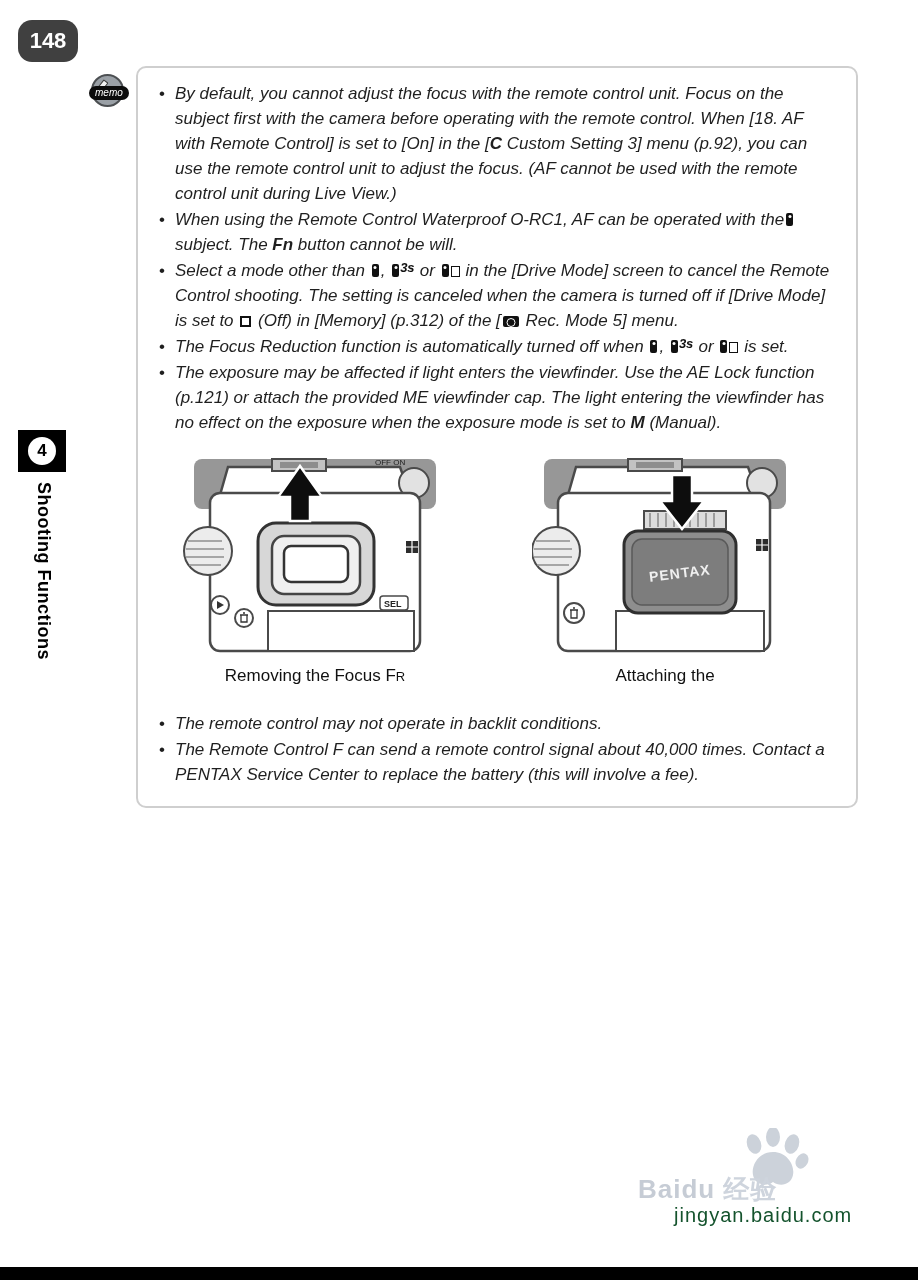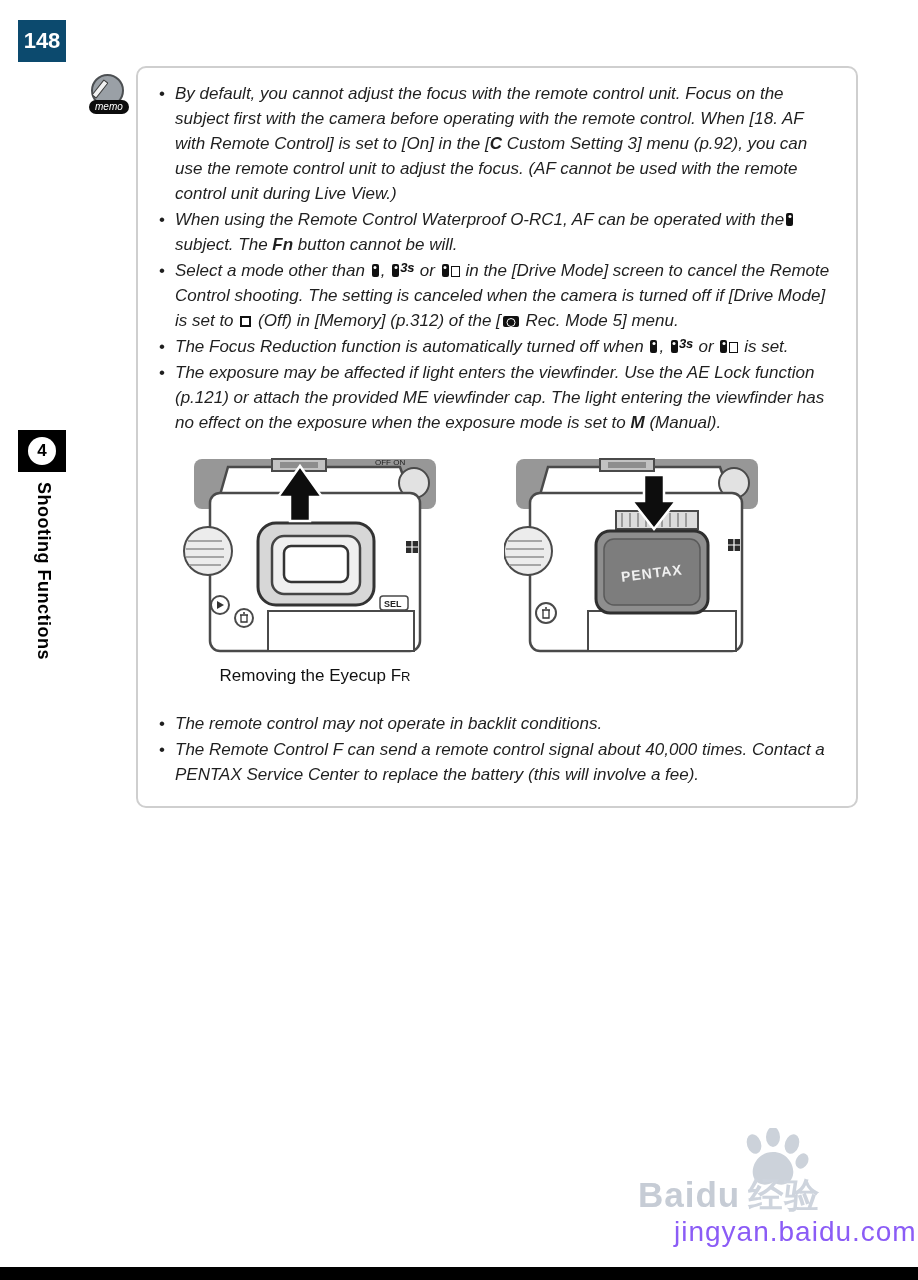--- a/index.html
+++ b/index.html
@@ -1,42 +1,42 @@
 <!DOCTYPE html>
 <html><head>
 <meta charset="utf-8">
 <style>
   * { margin:0; padding:0; box-sizing:border-box; }
   html,body { background:#ffffff; }
   body { font-family:"Liberation Sans","DejaVu Sans",sans-serif; color:#1f1f1f; }
   .page { position:relative; width:918px; height:1280px; background:#fff; overflow:hidden; }
 
   
-  .pagenum { position:absolute; left:18px; top:20px; width:48px; height:42px; background:#0c4a6e;
-             color:#fff; font-weight:bold; font-size:22px; display:flex; align-items:center; justify-content:center; }
+  .pagenum { position:absolute; left:18px; top:20px; width:60px; height:42px; background:#404040;
+             color:#fff; font-weight:bold; font-size:22px; display:flex; align-items:center; justify-content:center;border-radius:14px; }
 
   
   .chapter-badge { position:absolute; left:18px; top:430px; width:48px; height:42px; background:#000;
                    display:flex; align-items:center; justify-content:center; }
   .chapter-badge .circle { width:28px; height:28px; background:#fff; border-radius:50%;
                            display:flex; align-items:center; justify-content:center;
                            font-weight:bold; font-size:17px; color:#000; }
   .chapter-title { position:absolute; left:33px; top:482px; writing-mode:vertical-rl;
                    font-weight:bold; font-size:18px; color:#000; letter-spacing:0.5px; }
 
   
   .bottom-bar { position:absolute; left:0; bottom:0; width:100%; height:13px; background:#000; }
 
   
   .memo-badge { position:absolute; left:88px; top:74px; width:42px; height:42px; }
   .memo-circle { position:absolute; left:3px; top:0; width:33px; height:33px; border-radius:50%;
                  background:#9aa0a6; border:2px solid #4c4f52; }
   .memo-pencil { position:absolute; left:9px; top:5px; width:6px; height:20px; background:#f2f2f2;
                  border:1.5px solid #3c3c3c; transform:rotate(38deg); border-radius:1px; }
-  .memo-label { position:absolute; left:1px; bottom:2px; background:#0c0c0c; color:#fff;
+  .memo-label { position:absolute; left:1px; bottom:16px; background:#0c0c0c; color:#fff;
                 font-size:10px; font-style:italic; padding:1px 6px 2px; border-radius:8px; }
 
   
   .memo-box { position:absolute; left:136px; top:66px; width:722px; border:2px solid #cfcfcf;
               border-radius:10px; padding:13px 22px 18px 16px; background:#fff; }
 
   .bullet { display:flex; font-size:17px; line-height:25px; margin-bottom:1px; }
   .bullet .dot { flex:none; width:21px; text-align:left; padding-left:5px; }
   .bullet .btext { flex:1;font-style:italic; }
   .seg-bold { font-weight:bold; }
@@ -52,34 +52,34 @@
   .icon-sub { position:absolute; left:8px; bottom:-3px; font-size:13px; font-weight:bold; color:#111; background:transparent; }
   .icon-remote-cont { margin-right:12px; }
   .icon-remote-cont::before { content:""; position:absolute; left:9px; bottom:0; width:7px; height:9px;
       border:1.5px solid #111; background:#fff; }
   .icon-camera { width:16px; height:11px; background:#111; border-radius:2px; vertical-align:-1px; margin:0 2px; }
   .icon-camera::after { content:""; position:absolute; top:2px; left:50%; transform:translateX(-50%);
       width:7px; height:7px; border:1.5px solid #fff; border-radius:50%; }
   .icon-checkbox-off { width:11px; height:11px; border:2px solid #111; background:#fff; vertical-align:-1px; margin:0 2px; }
 
   
-  .figures { display:flex; padding-left:28px; gap:56px; margin-top:18px; }
+  .figures { display:flex; padding-left:28px; gap:84px; margin-top:18px; }
   .figure { width:266px; text-align:center; }
   .fig-art { width:266px; height:205px; display:block; }
   .fig-caption { font-size:17px; line-height:24px; margin-top:6px; color:#111; }
   .cap-small { font-size:13px; }
 
   .after-bullets { margin-top:22px; }
 
   
   .watermark { position:absolute; left:632px; top:1128px; width:262px; color:#c9cfd8; }
   .wm-paw { position:absolute; left:104px; top:0; }
-  .wm-text { position:absolute; left:6px; top:44px; font-size:35px; font-weight:bold; letter-spacing:1px; white-space:nowrap; }
+  .wm-text { position:absolute; left:6px; top:44px; font-size:26px; font-weight:bold; letter-spacing:1px; white-space:nowrap; }
   .wm-bai { color:#c6ccd5; } .wm-cn { color:#ced4dd; margin-left:8px; }
-  .wm-url { position:absolute; left:42px; top:88px; font-size:28px; color:#8b5cf6; letter-spacing:1px; }
+  .wm-url { position:absolute; left:42px; top:76px; font-size:20px; color:#14532d; letter-spacing:1px; }
 </style>
 </head>
 <body>
 
 <div class="page">
 
   <div class="pagenum">148</div>
 
   <div class="chapter-badge">
     <div class="circle">4</div>
@@ -140,21 +140,21 @@
           <g>
             <rect x="76" y="70" width="116" height="82" rx="18" fill="#d7d7d7" stroke="#333333" stroke-width="3"></rect>
             <rect x="90" y="83" width="88" height="58" rx="12" fill="#efefef" stroke="#444444" stroke-width="2.5"></rect>
             <rect x="102" y="93" width="64" height="36" rx="7" fill="#ffffff" stroke="#333333" stroke-width="2.5"></rect>
           </g>
           <path d="M118 13 L140 44 L128 44 L128 68 L108 68 L108 44 L96 44 Z" fill="#0d0d0d" stroke="#ffffff" stroke-width="2.5"></path>
           <rect x="198" y="143" width="28" height="14" rx="3" fill="#ffffff" stroke="#4a4a4a" stroke-width="1.5"></rect>
           <text x="202" y="154" font-size="9" font-weight="bold" fill="#222222">SEL</text>
         </svg>
         <div class="fig-caption">
-          <span>Removing the Eyecup F</span><span class="cap-small">R</span>
+          <span>Removing the Focus F</span><span class="cap-small">R</span>
         </div>
       </div>
 
       <div class="figure">
         <svg class="fig-art" viewBox="0 0 266 205">
           <rect x="12" y="6" width="242" height="50" rx="8" fill="#979797"></rect>
           <path d="M36 42 L44 14 L216 14 L226 42 Z" fill="#ffffff" stroke="#4a4a4a" stroke-width="2.5"></path>
           <rect x="96" y="6" width="54" height="12" fill="#c2c2c2" stroke="#4a4a4a" stroke-width="2"></rect>
           <rect x="104" y="9" width="38" height="6" fill="#8d8d8d"></rect>
           <circle cx="230" cy="30" r="15" fill="#e2e2e2" stroke="#4a4a4a" stroke-width="2"></circle>
@@ -169,20 +169,21 @@
           <rect x="112" y="58" width="82" height="18" fill="#dcdcdc" stroke="#4a4a4a" stroke-width="2"></rect>
           <path d="M118 60 v14 M126 60 v14 M134 60 v14 M142 60 v14 M150 60 v14 M158 60 v14 M166 60 v14 M174 60 v14 M182 60 v14" stroke="#7a7a7a" stroke-width="1.3"></path>
           <g>
             <rect x="92" y="78" width="112" height="82" rx="14" fill="#8e8e8e" stroke="#2f2f2f" stroke-width="3"></rect>
             <rect x="100" y="86" width="96" height="66" rx="10" fill="#7d7d7d" stroke="#5a5a5a" stroke-width="1.5"></rect>
             <text x="148" y="125" font-size="14" font-weight="bold" fill="#f0f0f0" text-anchor="middle" letter-spacing="1" transform="rotate(-7 148 121)">PENTAX</text>
           </g>
           <path d="M150 76 L172 48 L160 48 L160 22 L140 22 L140 48 L128 48 Z" fill="#0d0d0d" stroke="#ffffff" stroke-width="2.5"></path>
         </svg>
         <div class="fig-caption">
+          <div>Attaching the</div>
         </div>
       </div>
 
     </div>
 
     <div id="bullets-bottom" class="after-bullets">
         <div class="bullet">
           <span class="dot">•</span>
           <span class="btext"><span>The remote control may not operate in backlit conditions.</span></span>
         </div>

